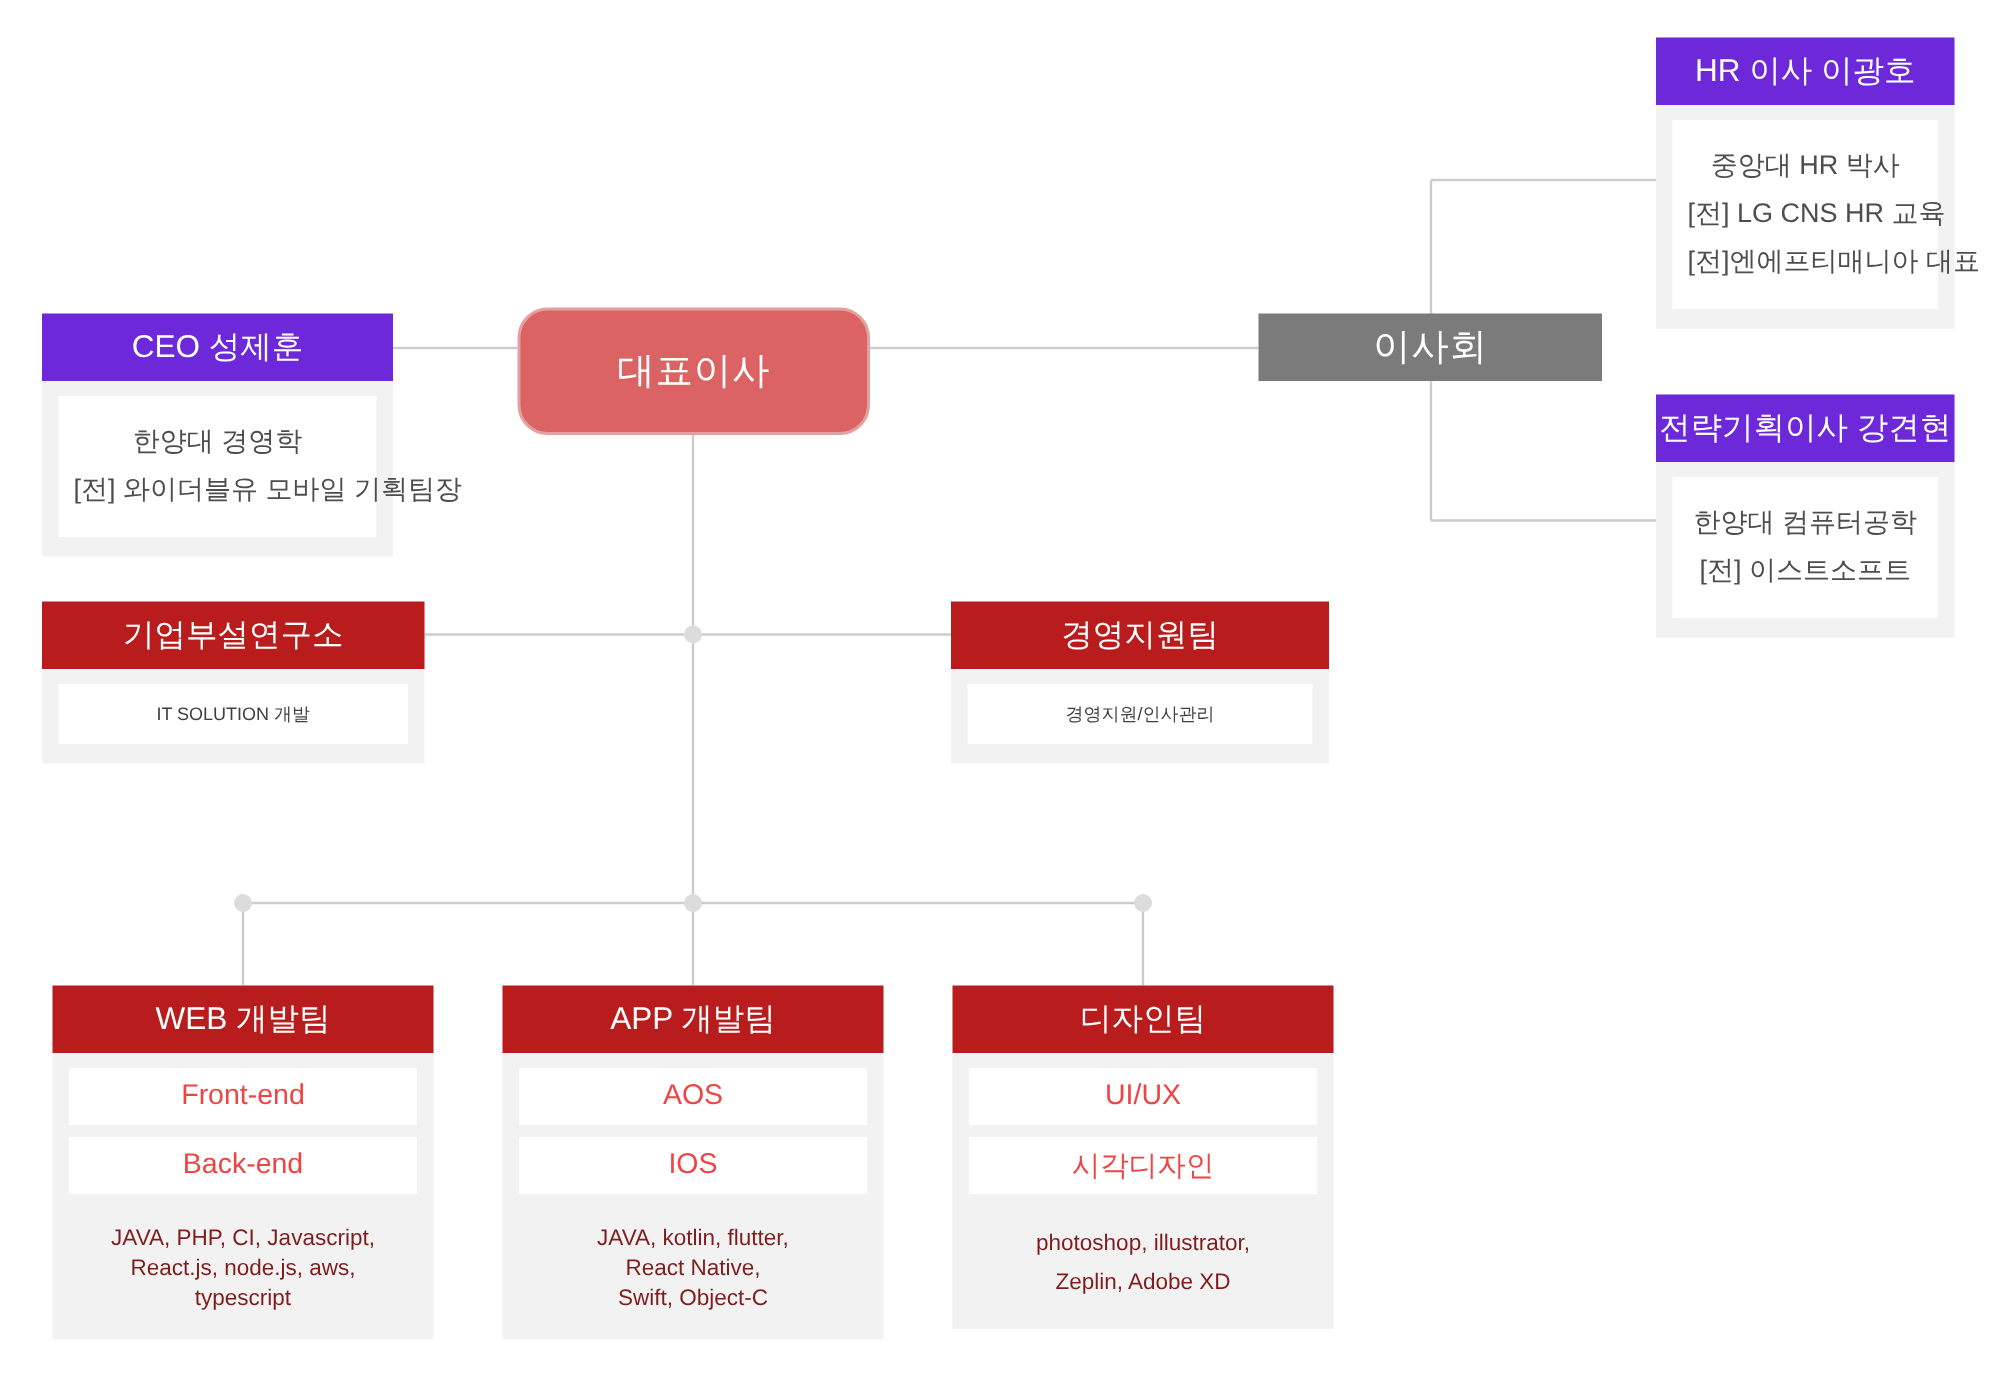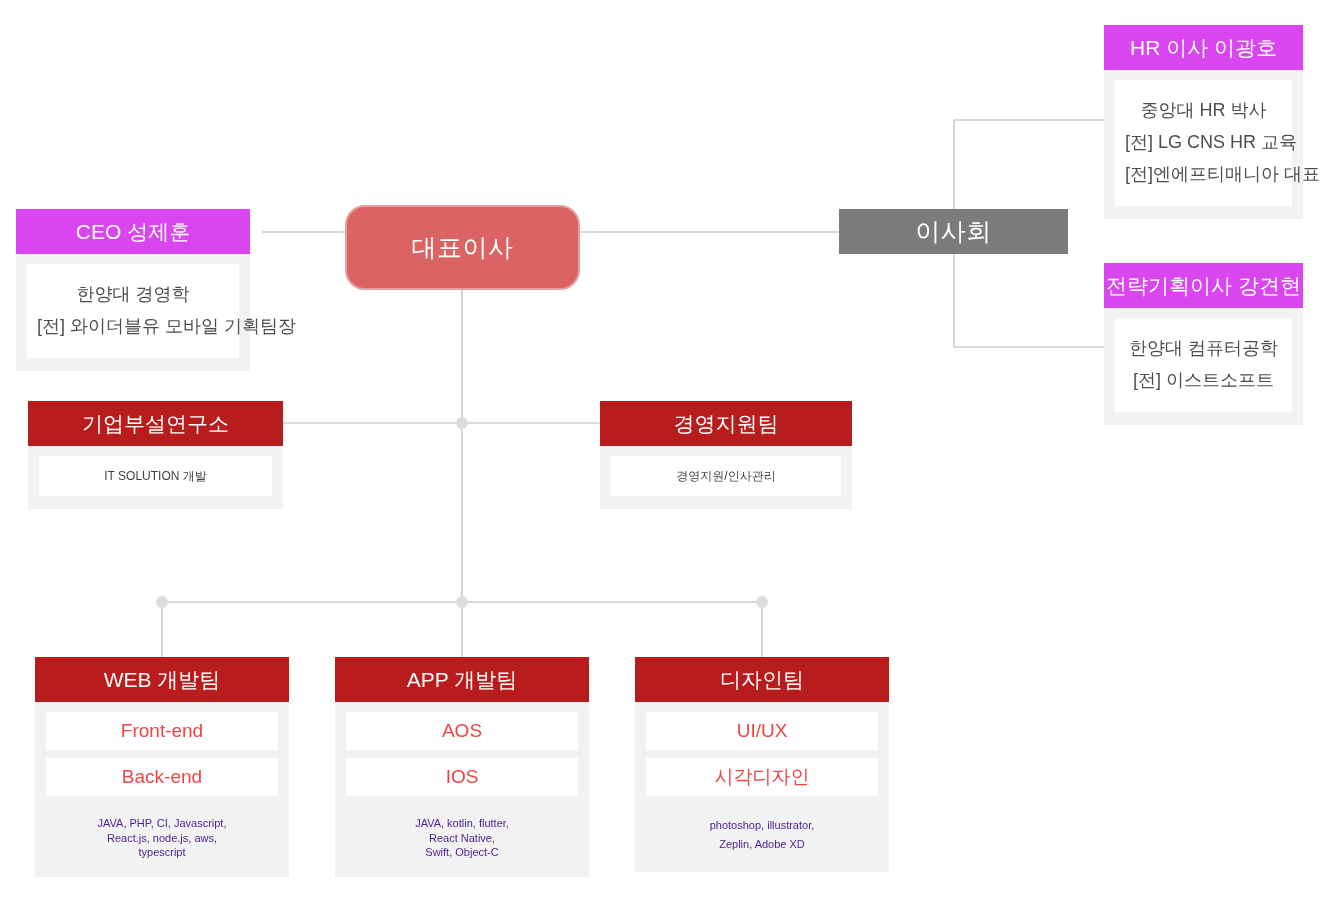--- a/index.html
+++ b/index.html
@@ -72,21 +72,21 @@
     align-items: center;
     justify-content: center;
     box-sizing: border-box;
   }
   .card .card-header .header-label {
     font-size: 21px;
     color: #ffffff;
     line-height: 1;
     white-space: nowrap;
   }
-  .card.orange .card-header { background: #d946ef; }
+  .card.orange .card-header { background: #6d28d9; }
   .card.gray   .card-header { background: #b91c1c; }
 
   .card-body {
     padding: 10px 11px 13px 11px;
     box-sizing: border-box;
   }
 
   
   .white-row {
     background: #ffffff;
@@ -122,23 +122,23 @@
   .team-row {
     height: 38px;
     font-size: 19px;
     color: #ef4444;
     margin-bottom: 8px;
   }
   .team-row:last-of-type { margin-bottom: 0; }
 
   .stack-text {
     text-align: center;
-    font-size: 11px;
+    font-size: 15px;
     line-height: 1.33;
-    color: #4c1d95;
+    color: #7f1d1d;
     padding: 12px 4px 4px 4px;
     box-sizing: border-box;
   }
   .stack-text .stack-line { display: block; }
 </style>
 </head>
 <body>
 
 <div id="org-chart">
 
@@ -172,21 +172,21 @@
   </svg>
 
   <div class="node bar-node red" style="left:345px; top:205px; width:235px; height:85px;border-radius:20px;">
     <span class="bar-label">대표이사</span>
   </div>
 
   <div class="node bar-node gray" style="left:839px; top:209px; width:229px; height:45px;">
     <span class="bar-label">이사회</span>
   </div>
 
-  <div class="node card orange" style="left:16px; top:209px; width:234px;">
+  <div class="node card orange" style="left:28px; top:209px; width:234px;">
     <div class="card-header">
       <span class="header-label">CEO 성제훈</span>
     </div>
     <div class="card-body">
       <div class="cred-block">
         <div class="cred-line">한양대 경영학</div>
         <div class="cred-line">[전] 와이더블유 모바일 기획팀장</div>
       </div>
     </div>
   </div>
@@ -220,21 +220,21 @@
     <div class="card-header">
       <span class="header-label">기업부설연구소</span>
     </div>
     <div class="card-body">
       <div class="white-row dept-row">
         <span>IT SOLUTION 개발</span>
       </div>
     </div>
   </div>
 
-  <div class="node card gray" style="left:600px; top:401px; width:252px;">
+  <div class="node card gray" style="left:634px; top:401px; width:252px;">
     <div class="card-header">
       <span class="header-label">경영지원팀</span>
     </div>
     <div class="card-body">
       <div class="white-row dept-row">
         <span>경영지원/인사관리</span>
       </div>
     </div>
   </div>
 

